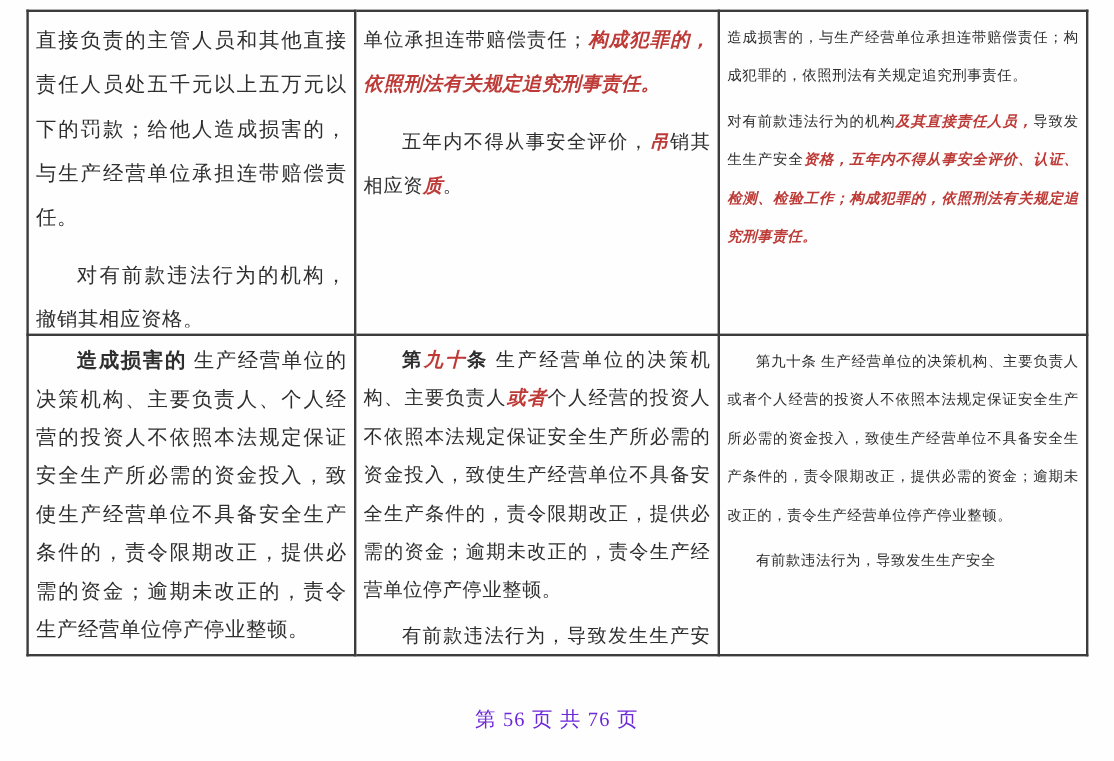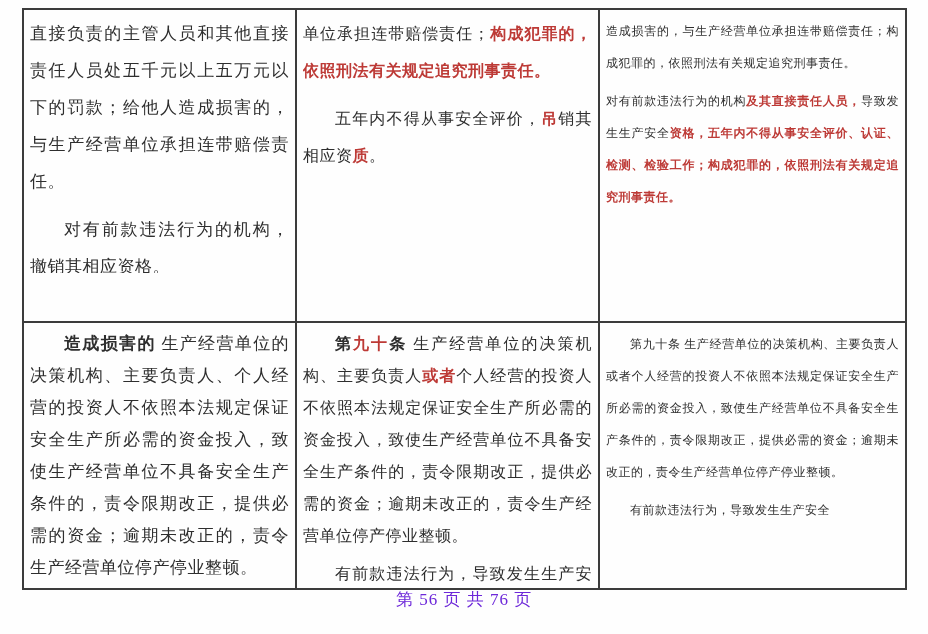--- a/index.html
+++ b/index.html
@@ -20,21 +20,21 @@
     left: 22px; top: 8px;
     width: 883px;
     border-collapse: collapse;
     table-layout: fixed;
   }
   table.law-table td {
     border: 2px solid var(--line, #3c3c3c);
     vertical-align: top;
     padding: 5px 6px 0 6px;
   }
-  tr.row-0 td { height: 313px; }
+  tr.row-0 td { height: 270px; }
   tr.row-1 td { height: 267px; }
   .clip { overflow: hidden; }
   tr.row-0 .clip { height: 258px; }
   tr.row-1 .clip { height: 257px; }
 
   .para {
     text-align: justify;
     letter-spacing: 0.5px;
   }
   .para.indent { text-indent: 2em; }
@@ -45,21 +45,21 @@
   td.col-1 { font-size: 16px; }
   td.col-2 { font-size: 12px; }
 
   
   tr.row-0 td.col-0 .para, tr.row-0 td.col-1 .para { line-height: 37px; }
   tr.row-0 td.col-2 .para { line-height: 32px; }
   tr.row-0 td.col-2 .para + .para { margin-top: 6px; }
   tr.row-1 .para { line-height: 32px; }
   tr.row-1 .para + .para { margin-top: 6px; }
 
-  .red  { color: var(--red, #bd3a36); }
+  .red  { color: var(--red, #bd3a36); font-style: italic; }
   .bold { font-weight: bold; }
 
   .footer {
     position: absolute;
     left: 0; top: 588px;
     width: 100%;
     text-align: center;
     font-size: 17px;
     color: #6d28d9;
     letter-spacing: 1px;

